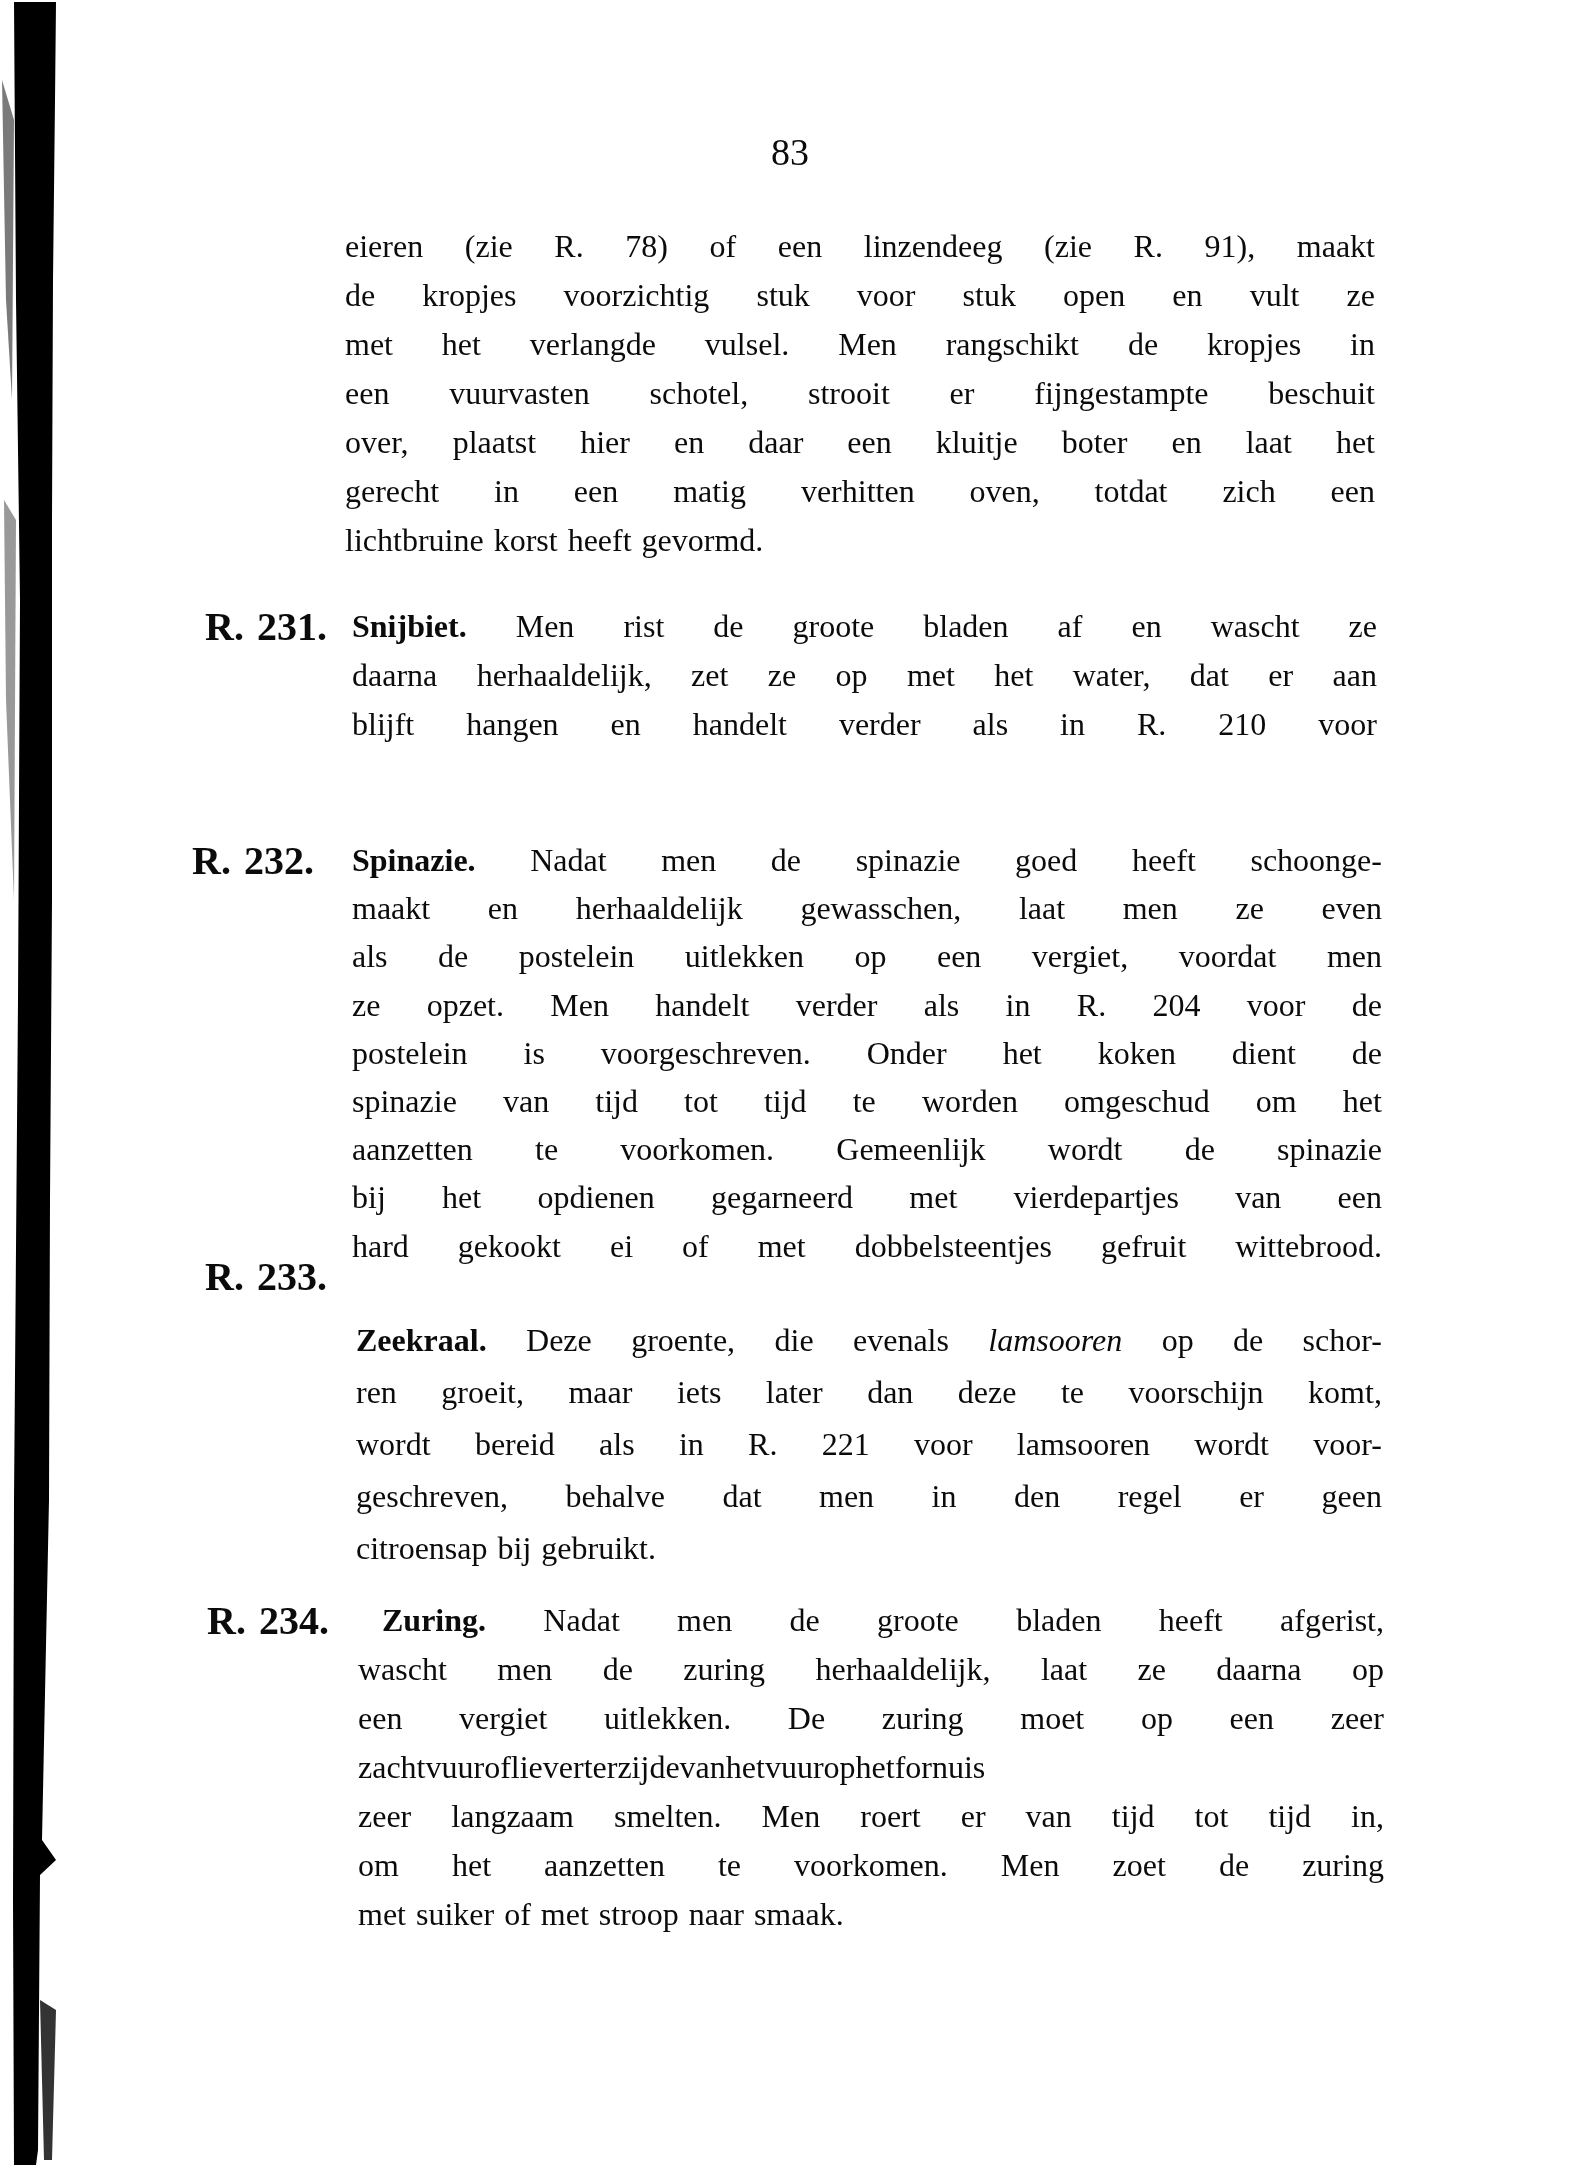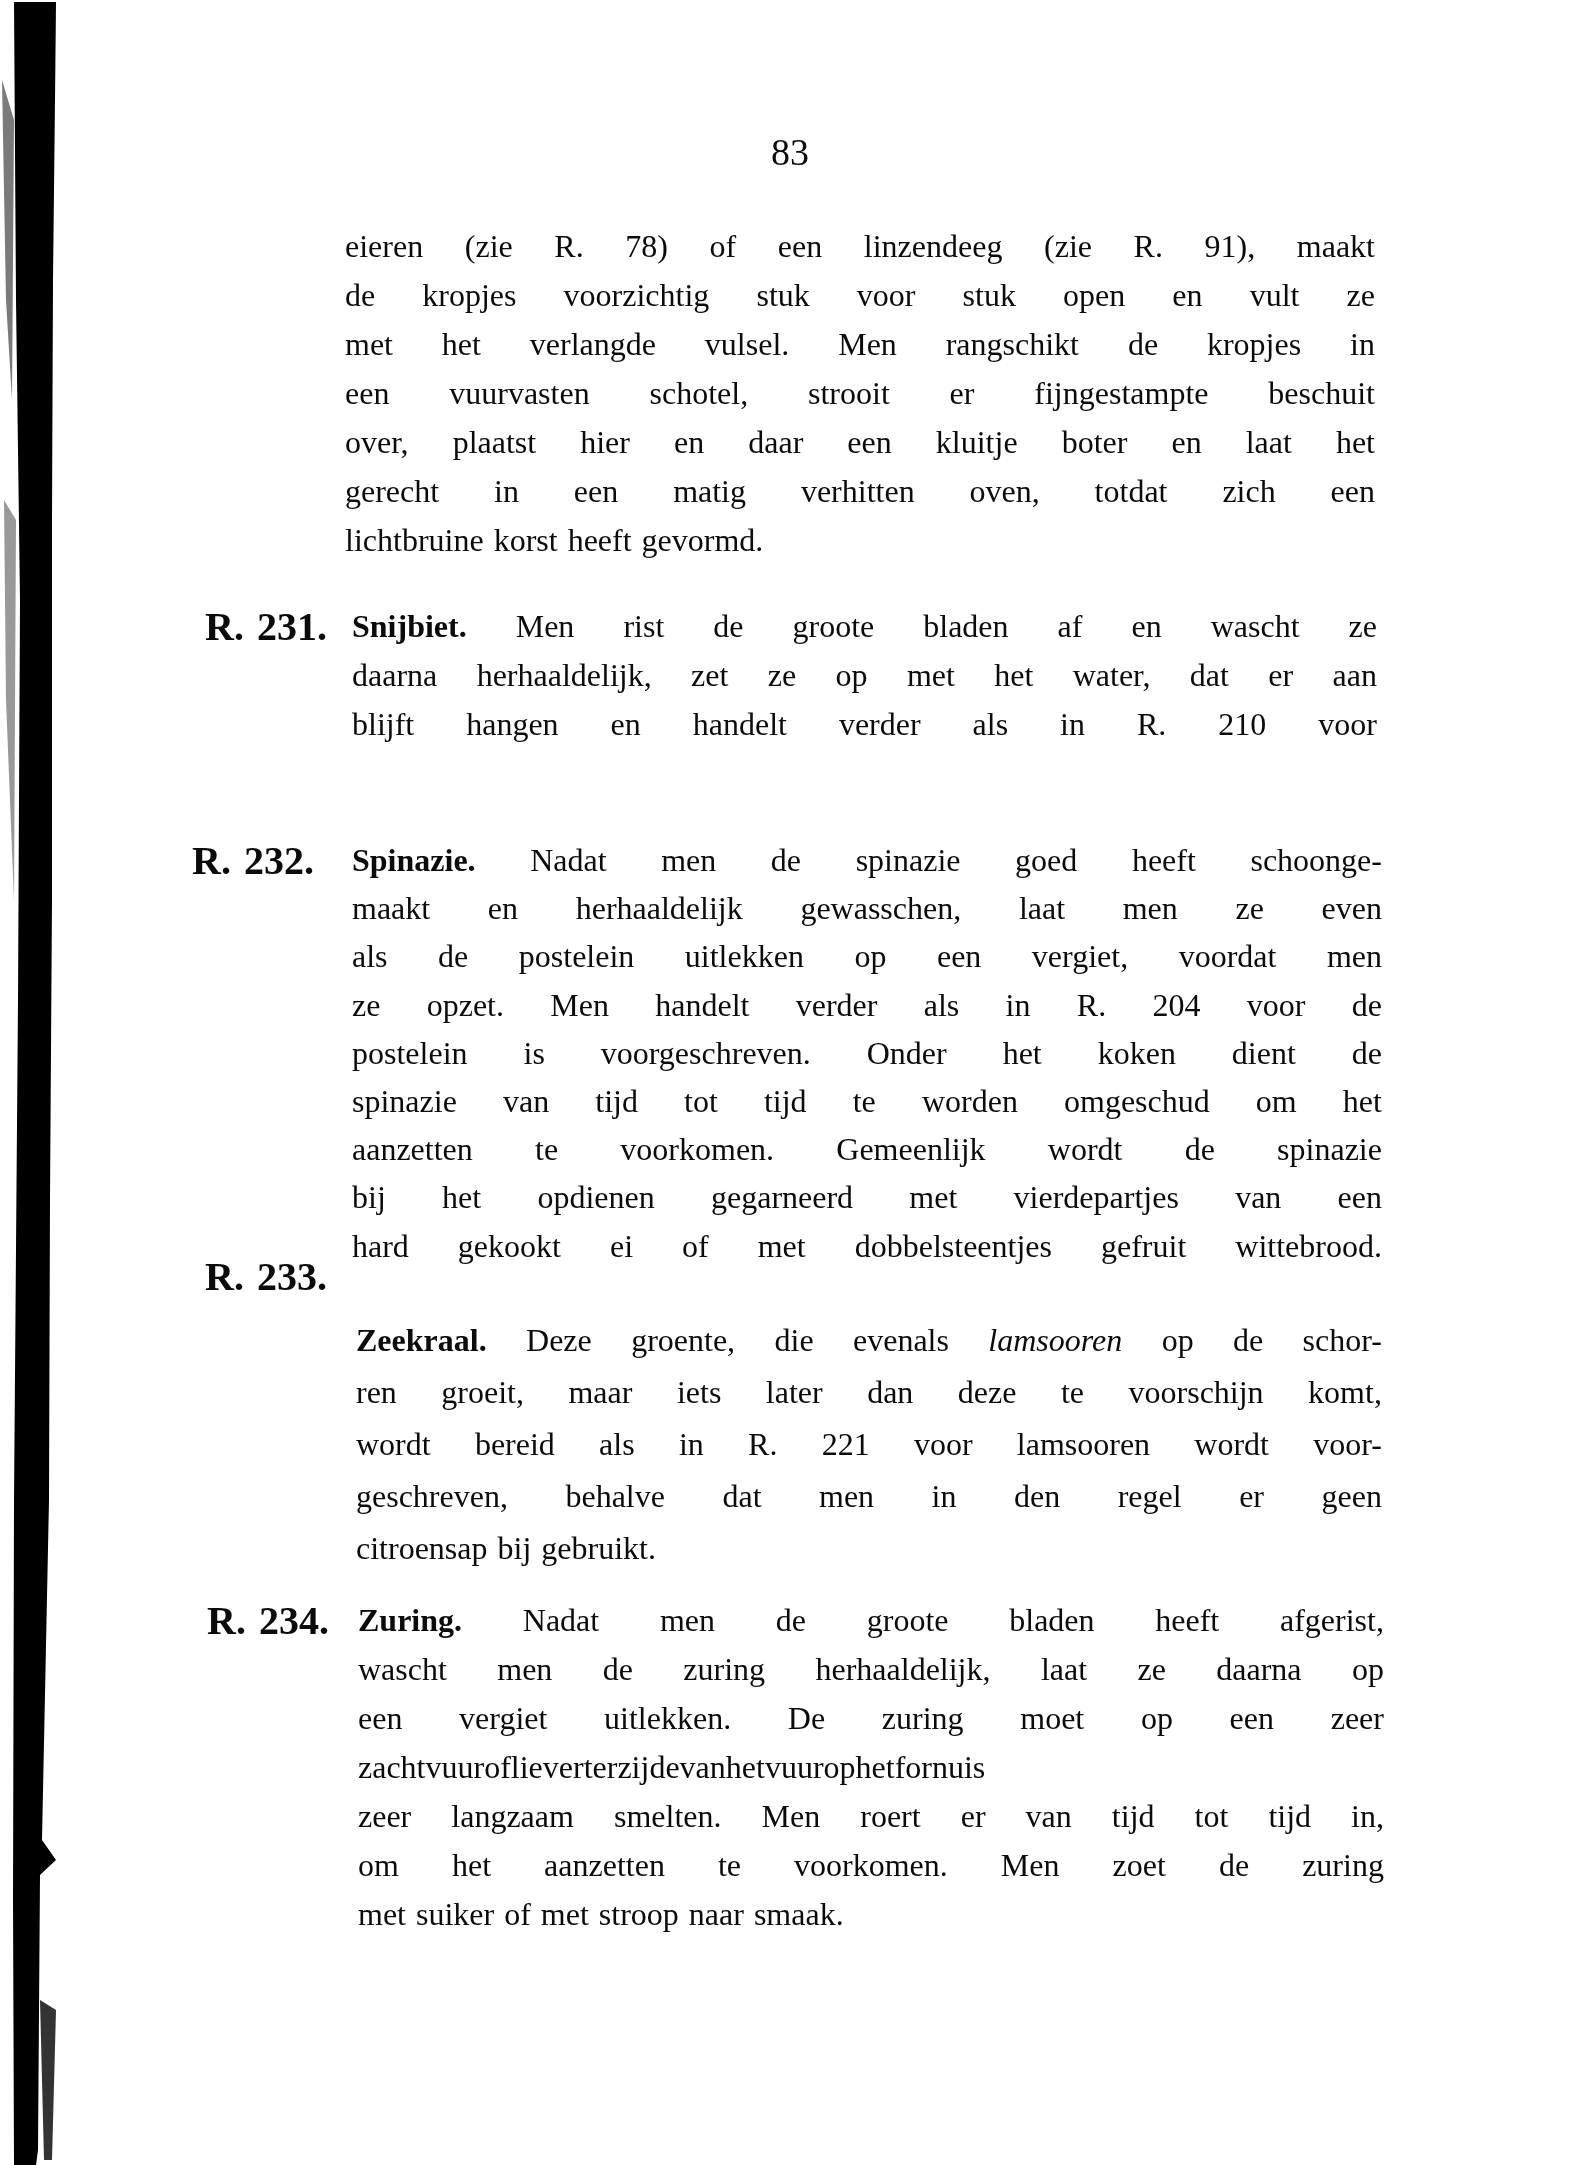--- a/index.html
+++ b/index.html
@@ -345,21 +345,21 @@
       <span>er</span>
       <span>geen</span>
     </span>
   <span class="line last">citroensap bij gebruikt.</span>
 </div>
 
 <div class="recipe-label" style="left:207px; top:1596px;">
   <span class="r">R.</span><span>234.</span>
 </div>
 <div class="para" style="left:358px; top:1596px; width:1026px;">
-  <span class="line" style="display: flex; justify-content: space-between;">
+  <span class="line" style="display: flex; justify-content: space-between; margin-left: 24px;">
       <span class="recipe-title">Zuring.</span>
       <span>Nadat</span>
       <span>men</span>
       <span>de</span>
       <span>groote</span>
       <span>bladen</span>
       <span>heeft</span>
       <span>afgerist,</span>
     </span>
   <span class="line" style="display: flex; justify-content: space-between;">

